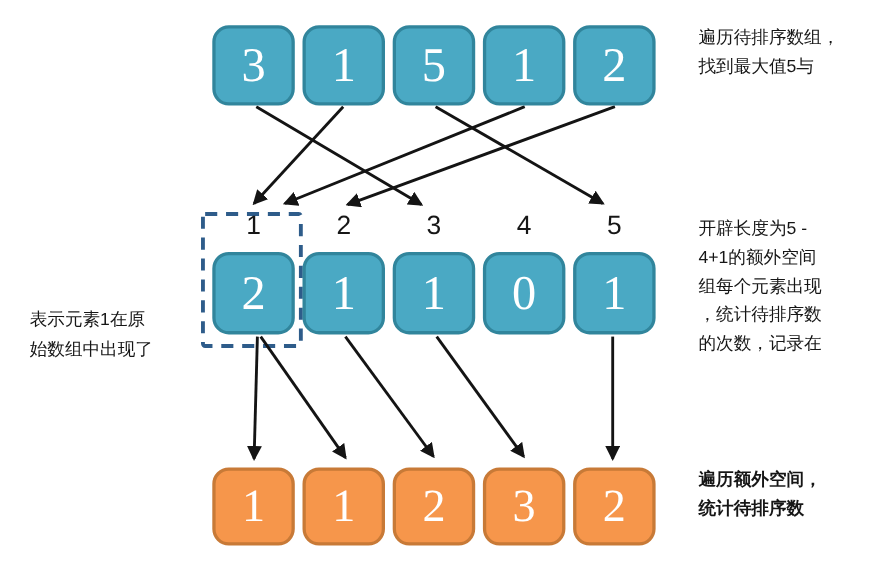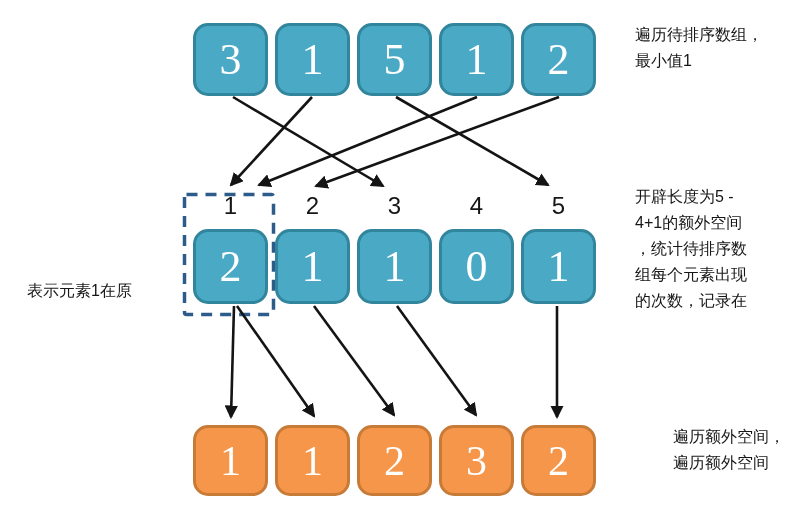--- a/index.html
+++ b/index.html
@@ -19,22 +19,22 @@
   #row-mid .box{height:75px;font-size:44px;}
   #row-bottom{left:193px;top:425px;}
   #row-bottom .box{height:71px;font-size:42px;}
 
   #labels-mid{position:absolute;left:193px;top:192px;display:flex;gap:7px;}
   .lab{width:75px;text-align:center;font-size:24px;color:var(--note-text,#161616);}
 
   .note{position:absolute;color:var(--note-text,#161616);font-size:16px;line-height:26px;white-space:nowrap;}
   #note-left{left:27px;top:238px;line-height:28px;margin-top:39px;}
   #note-tr{left:635px;top:22px;}
-  #note-mr{left:635px;top:184px;}
-  #note-br{left:673px;top:424px;}
+  #note-mr{left:635px;top:196px;}
+  #note-br{left:635px;top:424px;font-weight:bold;}
 
   .ar{stroke:var(--arrow,#141414);stroke-width:2.6;}
   .ahp{fill:var(--arrow,#141414);}
   .dash{fill:none;stroke:var(--dashed-box,#2E5C8A);stroke-width:3.5;stroke-dasharray:11 8;}
 </style>
 </head>
 <body>
 
 <div id="canvas">
 
@@ -87,33 +87,34 @@
   <div class="row" id="row-bottom">
     <div class="box orange">1</div>
     <div class="box orange">1</div>
     <div class="box orange">2</div>
     <div class="box orange">3</div>
     <div class="box orange">2</div>
   </div>
 
   <div class="note" id="note-left">
     <div>表示元素1在原</div>
+    <div>始数组中出现了</div>
   </div>
 
   <div class="note" id="note-tr">
     <div>遍历待排序数组，</div>
-    <div>最小值1</div>
+    <div>找到最大值5与</div>
   </div>
 
   <div class="note" id="note-mr">
     <div>开辟长度为5 -</div>
     <div>4+1的额外空间</div>
+    <div>组每个元素出现</div>
     <div>，统计待排序数</div>
-    <div>组每个元素出现</div>
     <div>的次数，记录在</div>
   </div>
 
   <div class="note" id="note-br">
     <div>遍历额外空间，</div>
-    <div>遍历额外空间</div>
+    <div>统计待排序数</div>
   </div>
 
 </div>
 
 </body></html>

